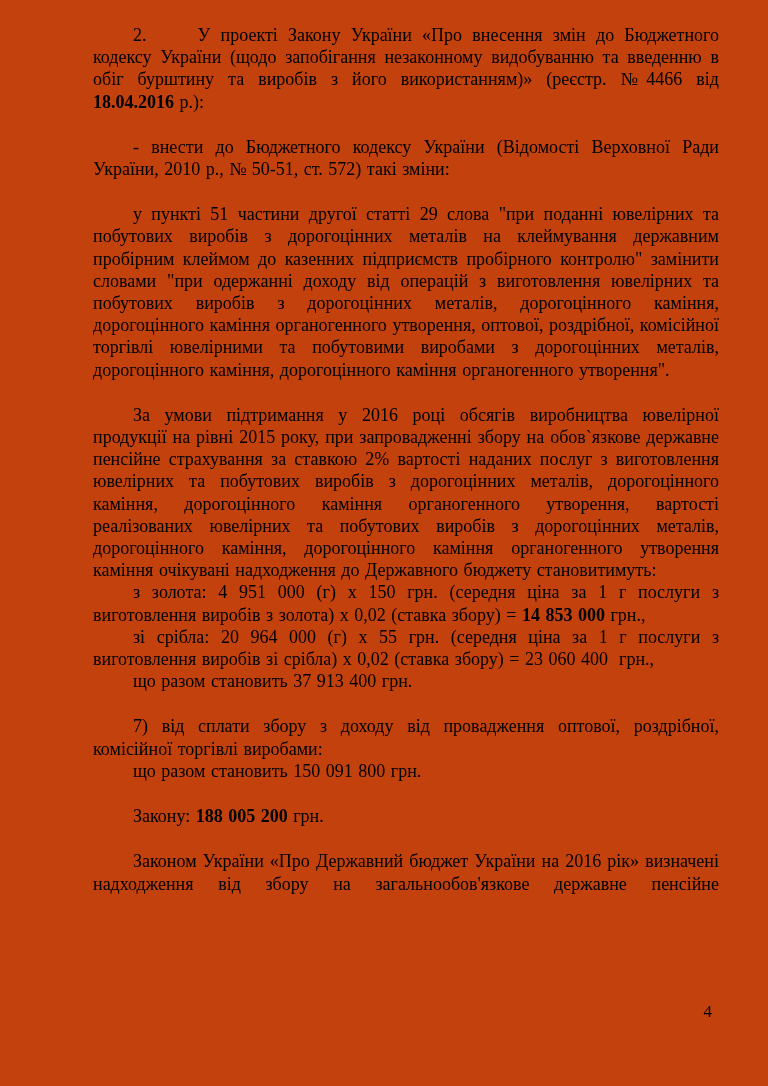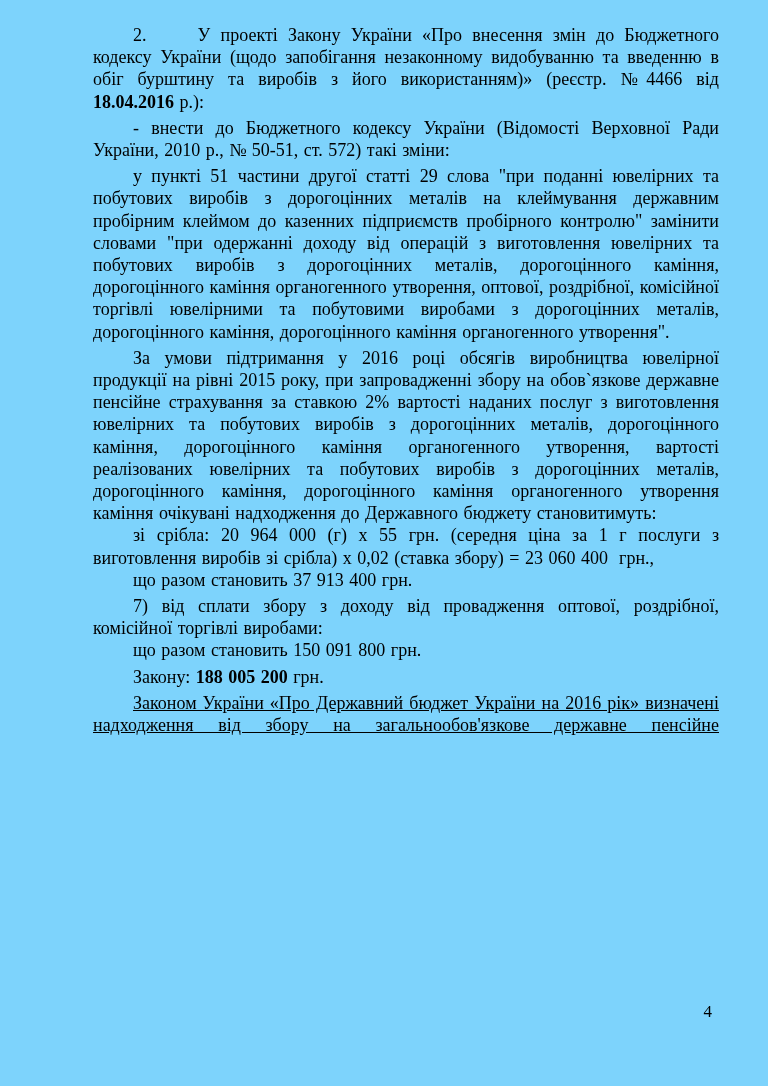--- a/index.html
+++ b/index.html
@@ -11,42 +11,41 @@
     width: 768px;
     height: 1086px;
     position: relative;
     overflow: hidden;
     font-family: "Liberation Serif", "DejaVu Serif", serif;
     color: #000000;
   }
   .doc-page {
     position: absolute;
     inset: 0;
-    background: #7dd3fc;
+    background: #c2410c;
   }
   .doc-body {
     position: absolute;
     left: 93px;
     top: 24px;
     width: 626px;
   }
   .para {
     margin: 0;
     font-size: 18px;
     line-height: 22.2px;
     text-align: justify;
     text-indent: 40px;
     word-spacing: 1px;
   }
   .para.space-before {
-    margin-top: 4px;
+    margin-top: 23px;
   }
   .para.justify-last {
     text-align-last: justify;
-    text-decoration: underline;
   }
   .bold {
     font-weight: bold;
   }
   .page-number {
     position: absolute;
     top: 1002px;
     right: 56px;
     font-size: 17px;
     line-height: 20px;
@@ -55,20 +54,21 @@
 </style>
 </head>
 <body>
 
 <div class="doc-page">
   <div class="doc-body" id="doc-body">
       <p class="para"><span>2.&nbsp;&nbsp;&nbsp;&nbsp;&nbsp;У проекті Закону України «Про внесення змін до Бюджетного кодексу України (щодо запобігання незаконному видобуванню та введенню в обіг бурштину та виробів з його використанням)» (реєстр. №4466 від </span><span class="bold">18.04.2016</span><span> р.):</span></p>
       <p class="para space-before"><span>- внести до Бюджетного кодексу України (Відомості Верховної Ради України, 2010 р., № 50-51, ст. 572) такі зміни:</span></p>
       <p class="para space-before"><span>у пункті 51 частини другої статті 29 слова "при поданні ювелірних та побутових виробів з дорогоцінних металів на клеймування державним пробірним клеймом до казенних підприємств пробірного контролю" замінити словами "при одержанні доходу від операцій з виготовлення ювелірних та побутових виробів з дорогоцінних металів, дорогоцінного каміння, дорогоцінного каміння органогенного утворення, оптової, роздрібної, комісійної торгівлі ювелірними та побутовими виробами з дорогоцінних металів, дорогоцінного каміння, дорогоцінного каміння органогенного утворення".</span></p>
       <p class="para space-before"><span>За умови підтримання у 2016 році обсягів виробництва ювелірної продукції на рівні 2015 року, при запровадженні збору на обов`язкове державне пенсійне страхування за ставкою 2% вартості наданих послуг з виготовлення ювелірних та побутових виробів з дорогоцінних металів, дорогоцінного каміння, дорогоцінного каміння органогенного утворення, вартості реалізованих ювелірних та побутових виробів з дорогоцінних металів, дорогоцінного каміння, дорогоцінного каміння органогенного утворення каміння очікувані надходження до Державного бюджету становитимуть:</span></p>
+      <p class="para"><span>з золота: 4&nbsp;951&nbsp;000 (г) х 150 грн. (середня ціна за 1 г послуги з виготовлення виробів з золота) х 0,02 (ставка збору) = </span><span class="bold">14&nbsp;853&nbsp;000</span><span> грн.,</span></p>
       <p class="para"><span>зі срібла: 20&nbsp;964&nbsp;000 (г) х 55 грн. (середня ціна за 1 г послуги з виготовлення виробів зі срібла) х 0,02 (ставка збору) = 23&nbsp;060&nbsp;400&nbsp; грн.,</span></p>
       <p class="para"><span>що разом становить 37&nbsp;913&nbsp;400 грн.</span></p>
       <p class="para space-before"><span>7) від сплати збору з доходу від провадження оптової, роздрібної, комісійної торгівлі виробами:</span></p>
       <p class="para"><span>що разом становить 150&nbsp;091&nbsp;800 грн.</span></p>
       <p class="para space-before"><span>Закону: </span><span class="bold">188&nbsp;005&nbsp;200</span><span> грн.</span></p>
       <p class="para space-before justify-last"><span>Законом України «Про Державний бюджет України на 2016 рік» визначені надходження від збору на загальнообов'язкове державне пенсійне</span></p>
     </div>
   <div class="page-number">4</div>
 </div>
 

